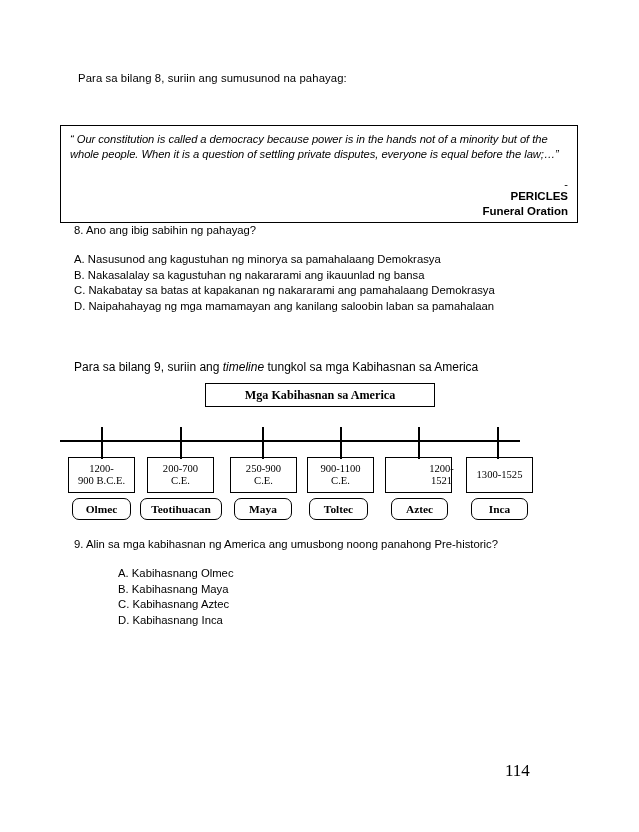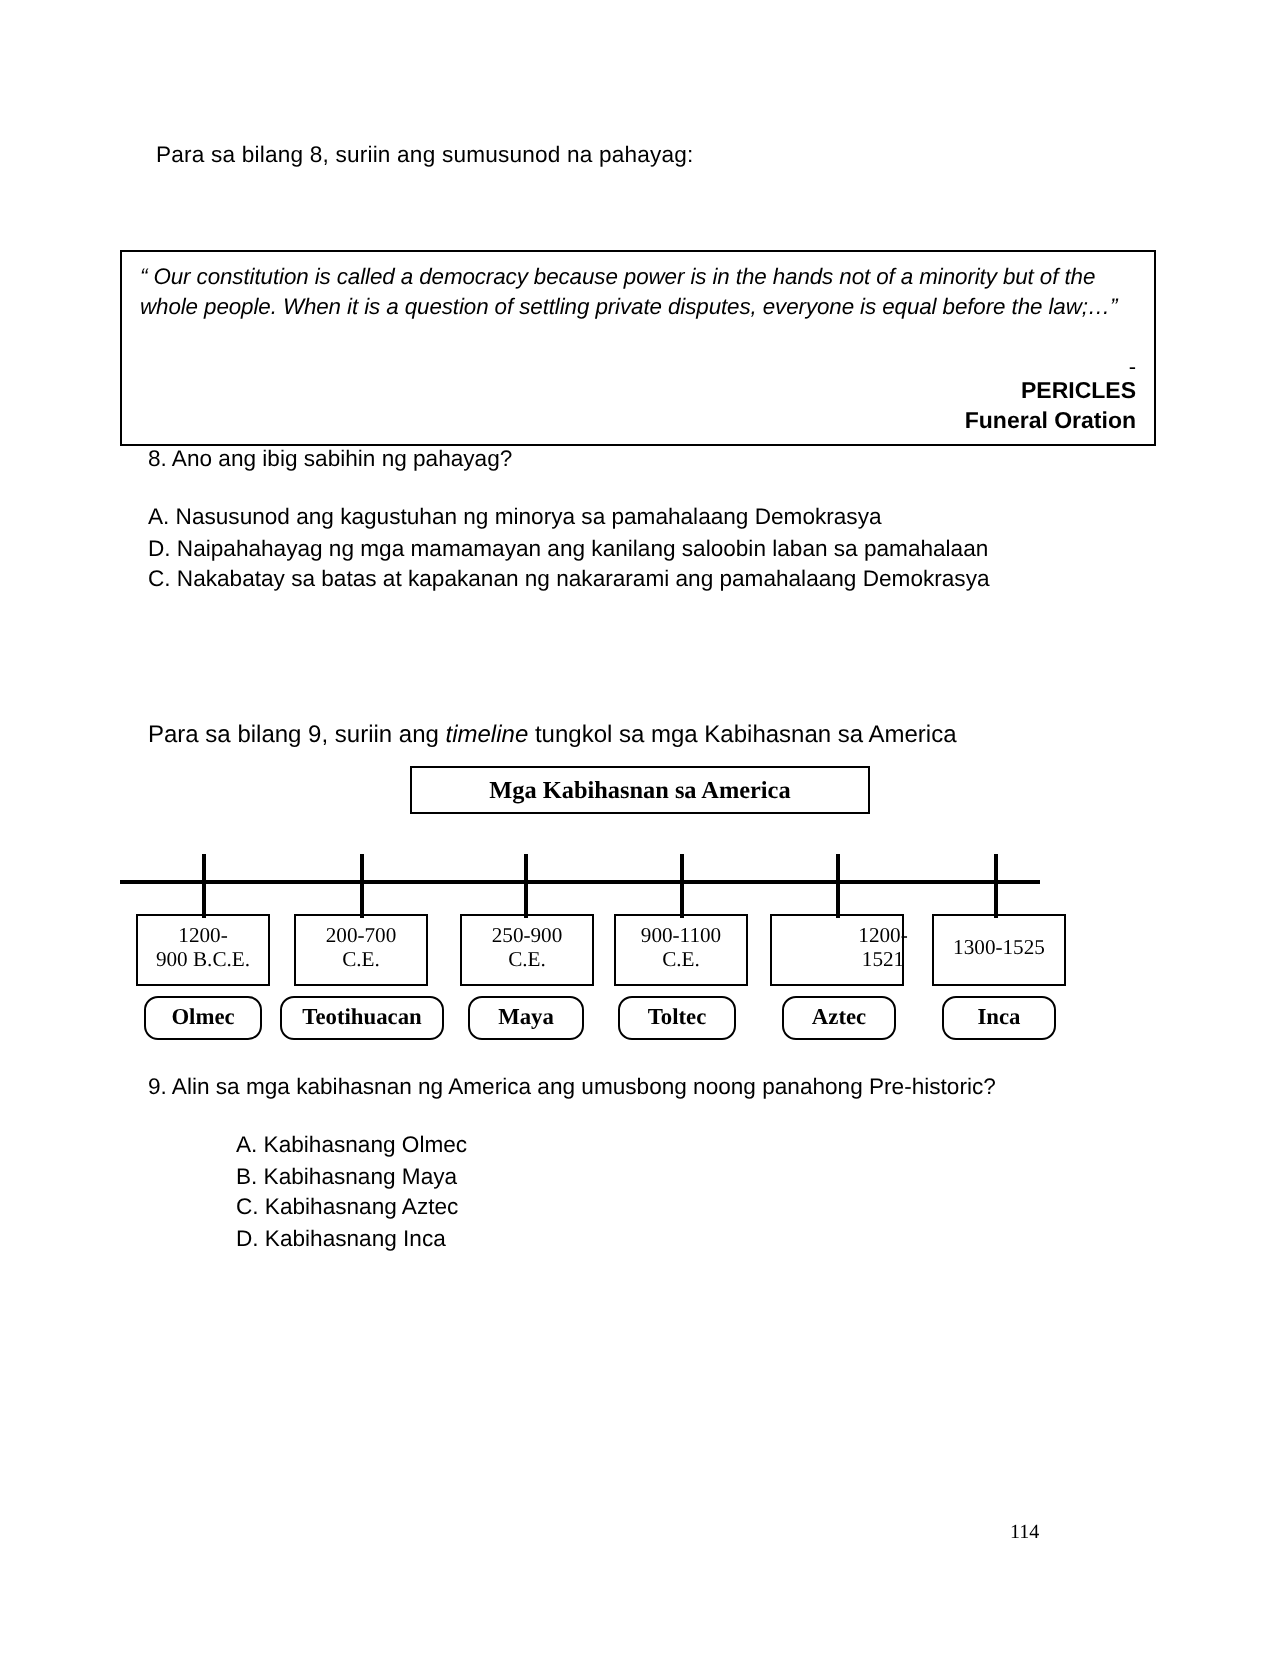--- a/index.html
+++ b/index.html
@@ -192,21 +192,21 @@
   .q9-choices .choice {
     display: block;
   }
 
   
   .page-number {
     position: absolute;
     left: 505px;
     top: 761px;
     font-family: "Liberation Serif", serif;
-    font-size: 10px;
+    font-size: 17px;
     text-align: center;
   }
 </style>
 </head>
 <body>
 
 <div class="page">
 
   <div class="intro8">Para sa bilang 8, suriin ang sumusunod na pahayag:</div>
 
@@ -216,22 +216,23 @@
       <div class="attrib-dash">-</div>
       <div class="attrib-name">PERICLES</div>
       <div class="attrib-work">Funeral Oration</div>
     </div>
   </div>
 
   <div class="q8-stem">8. Ano ang ibig sabihin ng pahayag?</div>
 
   <div class="q8-choices">
     <span class="choice">A. Nasusunod ang kagustuhan ng minorya sa pamahalaang Demokrasya</span>
+    <span class="choice">B. Nakasalalay sa kagustuhan ng nakararami ang ikauunlad ng bansa</span>
+    <span class="choice">C. Nakabatay sa batas at kapakanan ng nakararami ang pamahalaang Demokrasya</span>
     <span class="choice">D. Naipahahayag ng mga mamamayan ang kanilang saloobin laban sa pamahalaan</span>
-    <span class="choice">C. Nakabatay sa batas at kapakanan ng nakararami ang pamahalaang Demokrasya</span>
   </div>
 
   <div class="intro9">
     <span>Para sa bilang 9, suriin ang </span><em>timeline</em><span> tungkol sa mga Kabihasnan sa America</span>
   </div>
 
   <div class="timeline">
 
     <div class="tl-title">Mga Kabihasnan sa America</div>
 

